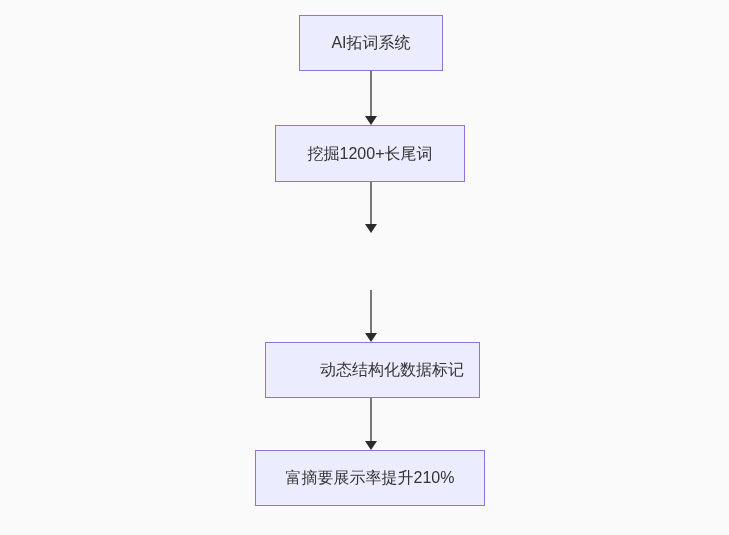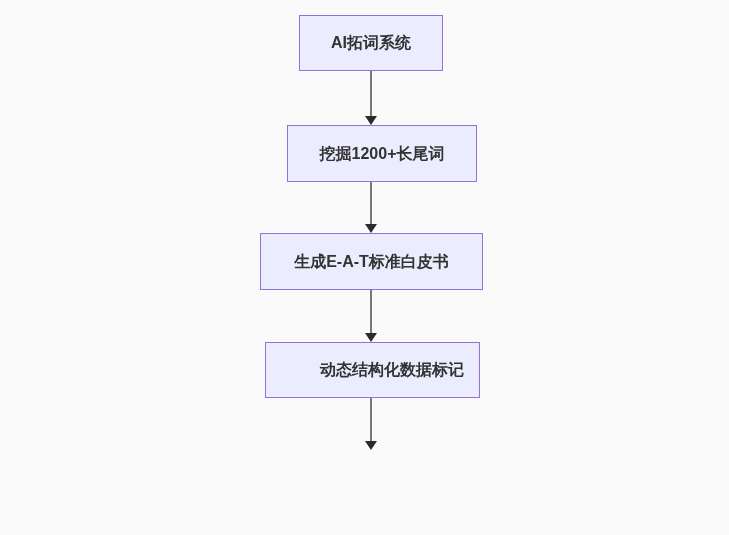--- a/index.html
+++ b/index.html
@@ -3,21 +3,21 @@
 <meta charset="utf-8">
 <style>
   :root {
     --node-fill: #ECECFF;
     --node-border: #9370DB;
     --edge-line: #787878;
     --edge-arrowhead: #2b2b2b;
     --text-color: #333333;
     --canvas-bg: #fafafa;
   }
-  * { box-sizing: border-box; font-weight: bold; }
+  * { box-sizing: border-box; }
   html, body {
     margin: 0;
     padding: 0;
   }
   body {
     width: 729px;
     height: 535px;
     background: var(--canvas-bg);
     font-family: "Liberation Sans", "DejaVu Sans", sans-serif;
     overflow: hidden;
@@ -34,21 +34,21 @@
     color: var(--text-color);
     font-size: 16px;
     line-height: 1;
     display: flex;
     align-items: center;
     justify-content: center;
     text-align: center;
     white-space: nowrap;
   }
   .n1 { left: 299px; top: 15px;  width: 144px; height: 56px; }
-  .n2 { left: 287px; top: 125px; width: 190px; height: 57px; }
+  .n2 { left: 275px; top: 125px; width: 190px; height: 57px; }
   .n3 { left: 260px; top: 233px; width: 223px; height: 57px; }
   .n4 { left: 265px; top: 342px; width: 215px; height: 56px; padding-left: 39px; }
   .n5 { left: 255px; top: 450px; width: 230px; height: 56px; }
 
   .flow-edge {
     position: absolute;
     left: 364px;           
     width: 14px;
     display: flex;
     flex-direction: column;
@@ -87,32 +87,32 @@
 
   <div class="flow-node n2">
     <span>挖掘1200+长尾词</span>
   </div>
 
   <div class="flow-edge e2">
     <span class="edge-line"></span>
     <span class="arrowhead-down"></span>
   </div>
 
-  <div class="flow-node n3">
-    <span>生成E-A-T标准白皮书</span>
-  </div>
 
   <div class="flow-edge e3">
     <span class="edge-line"></span>
     <span class="arrowhead-down"></span>
   </div>
 
   <div class="flow-node n4">
     <span>动态结构化数据标记</span>
   </div>
 
   <div class="flow-edge e4">
     <span class="edge-line"></span>
     <span class="arrowhead-down"></span>
   </div>
 
+  <div class="flow-node n5">
+    <span>富摘要展示率提升210%</span>
+  </div>
 
 </div>
 
 </body></html>

